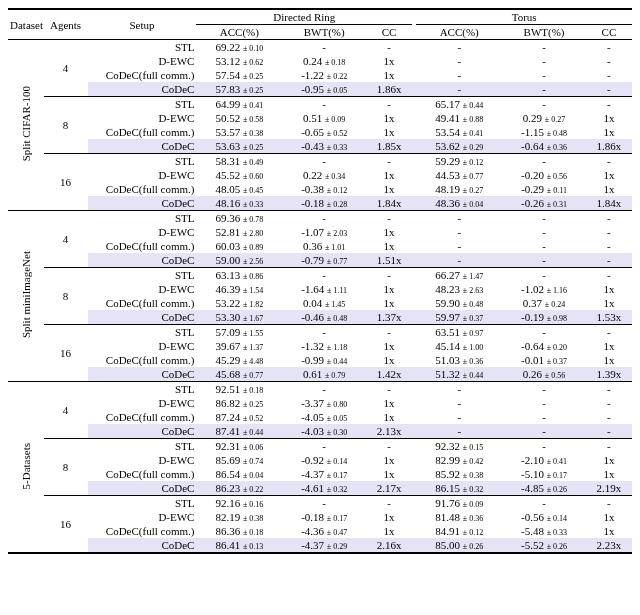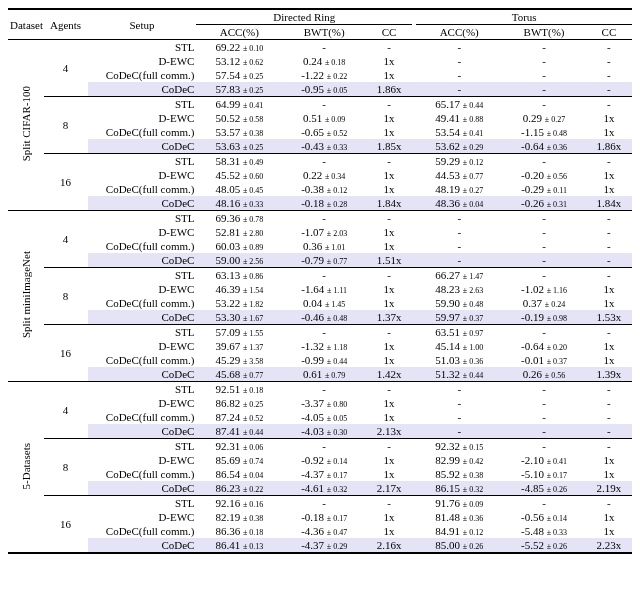--- a/index.html
+++ b/index.html
@@ -306,21 +306,21 @@
         <td>39.67 <span class="pm">± 1.37</span></td>
         <td>-1.32 <span class="pm">± 1.18</span></td>
         <td>1x</td>
         <td></td>
         <td>45.14 <span class="pm">± 1.00</span></td>
         <td>-0.64 <span class="pm">± 0.20</span></td>
         <td>1x</td>
       </tr>
       <tr>
         <td class=" setup-cell">CoDeC(full comm.)</td>
-        <td>45.29 <span class="pm">± 3.58</span></td>
+        <td>45.29 <span class="pm">± 4.48</span></td>
         <td>-0.99 <span class="pm">± 0.44</span></td>
         <td>1x</td>
         <td></td>
         <td>51.03 <span class="pm">± 0.36</span></td>
         <td>-0.01 <span class="pm">± 0.37</span></td>
         <td>1x</td>
       </tr>
       <tr>
         <td class="hl thin-bot setup-cell">CoDeC</td>
         <td class="hl thin-bot">45.68 <span class="pm">± 0.77</span></td>

